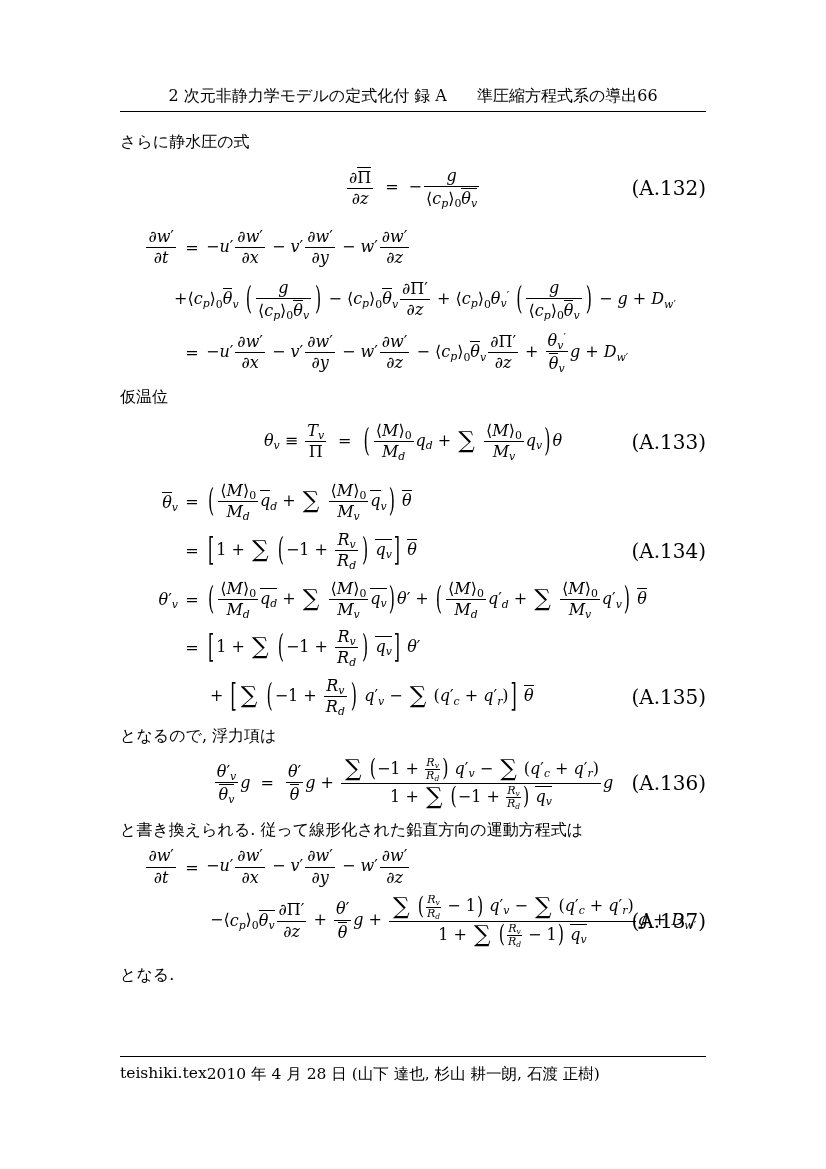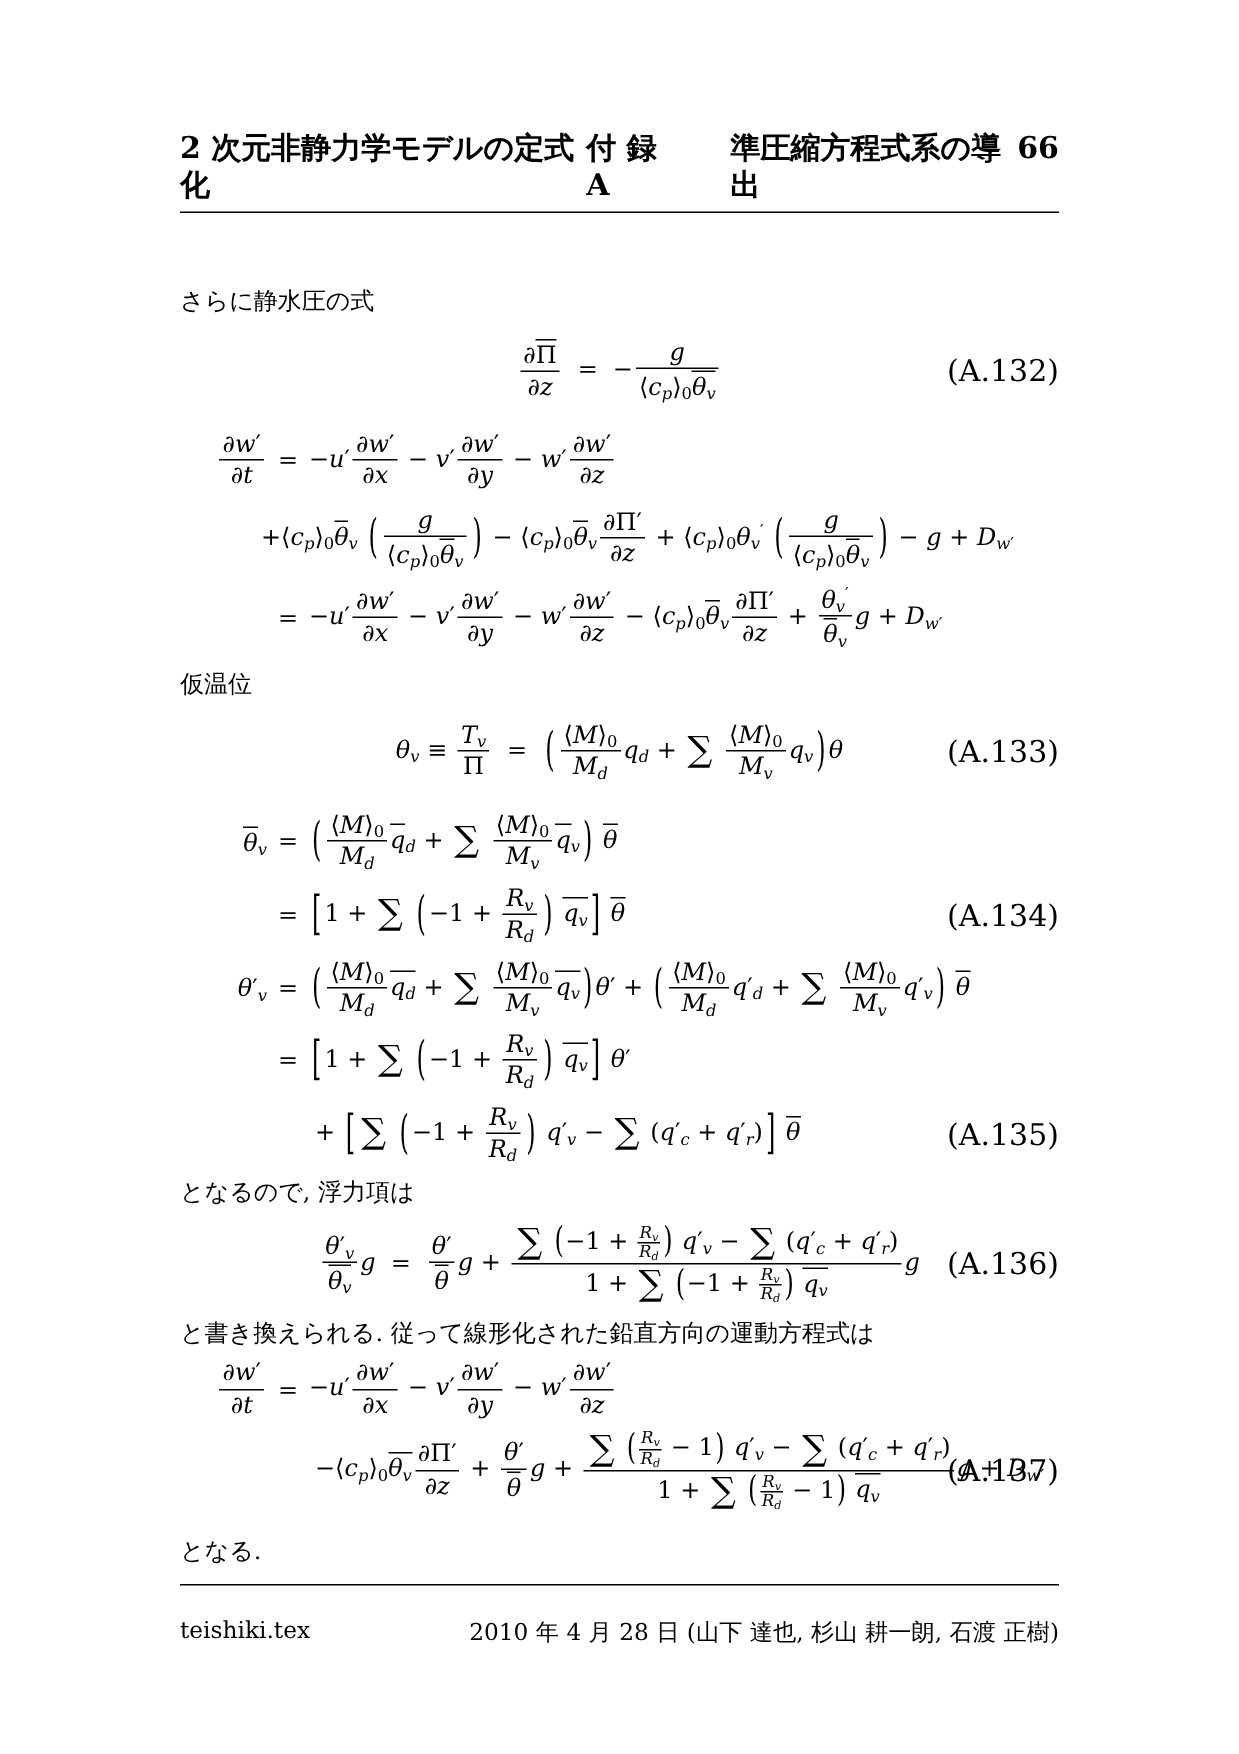--- a/index.html
+++ b/index.html
@@ -1,26 +1,26 @@
 <!DOCTYPE html>
 <html><head>
 <meta charset="utf-8">
 <style>
   html,body{margin:0;padding:0}
   body{width:826px;height:1169px;background:#fff;color:#000;
        font-family:"DejaVu Serif","Liberation Serif",serif;}
   .doc{position:relative;width:826px;height:1169px;overflow:hidden;background:#fff}
   .inner{position:absolute;left:120px;right:120px;top:86px}
   
-  .hdr{display:flex;justify-content:flex-start;align-items:baseline;
-       border-bottom:1.5px solid #000;padding-bottom:5px;font-weight:700;font-size:20px;line-height:1.25}
+  .hdr{display:flex;justify-content:center;align-items:baseline;
+       border-bottom:1.5px solid #000;padding-bottom:5px;font-weight:400;font-size:16px;line-height:1.25}
   .hdr-mid{display:flex;gap:30px}
   
   .t{font-size:16px;line-height:1.3;margin:0}
-  .mt36{margin-top:49px}.mt12{margin-top:12px}.mt10{margin-top:10px}.mt8{margin-top:8px}
+  .mt36{margin-top:20px}.mt12{margin-top:12px}.mt10{margin-top:10px}.mt8{margin-top:8px}
   .mt6{margin-top:6px}.mt4{margin-top:4px}.mt2{margin-top:2px}
   
   .eqc{position:relative;display:flex;align-items:center;justify-content:center;font-size:16px}
   .eqb{font-size:16px}
   .eql{position:relative;display:flex;align-items:center}
   .lhs{width:58px;text-align:right;flex:none}
   .rel{width:28px;text-align:center;flex:none}
   .rhs{flex:none;max-width:520px}
   .i72{margin-left:54px}.i90{margin-left:90px}
   .h44{min-height:44px}.h46{min-height:46px}.h48{min-height:48px}.h50{min-height:50px}
@@ -35,21 +35,21 @@
   .sf .n,.sf .d{padding:0 1px;line-height:1.1}
   .o{display:inline-block;border-top:1px solid #000;padding-top:1px;line-height:1.1}
   .s{font-size:145%;line-height:0;vertical-align:-0.1em;margin:0 2px}
   .p1{display:inline-block;transform:scaleY(1.5);margin:0 1px}
   .p2{display:inline-block;transform:scaleY(1.95);margin:0 2px}
   .eqs{display:inline-block;padding:0 10px}
   sub{font-size:68%;vertical-align:-0.3em;line-height:0}
   sup{font-size:68%;vertical-align:0.5em;line-height:0}
   
   .ftr{position:absolute;left:120px;right:120px;top:1056px;border-top:1px solid #000;
-       padding-top:21px;display:flex;justify-content:space-between;font-size:15.5px}
+       padding-top:7px;display:flex;justify-content:flex-start;font-size:15.5px}
 </style>
 </head>
 <body>
 
 <div class="doc">
   <div class="inner">
 
     <div class="hdr">
       <span>2 次元非静力学モデルの定式化</span>
       <span class="hdr-mid">

